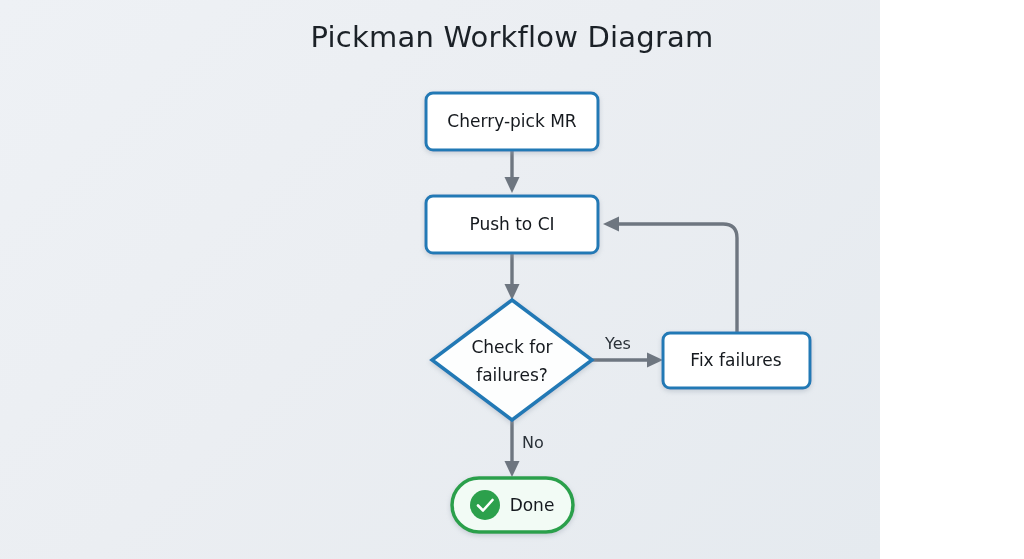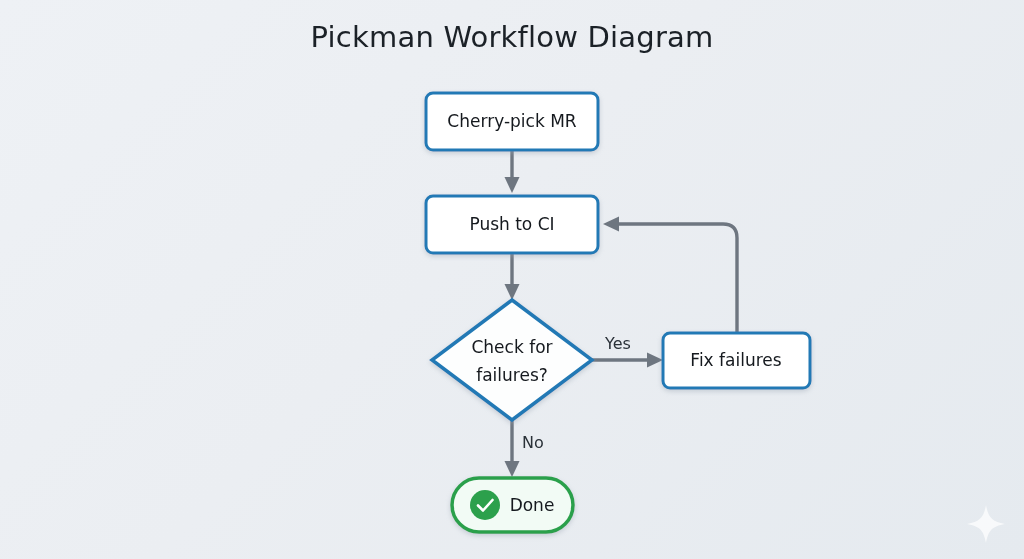--- a/index.html
+++ b/index.html
@@ -7,21 +7,21 @@
     padding: 0;
   }
   body {
     width: 1024px;
     height: 559px;
     overflow: hidden;
     font-family: "DejaVu Sans", "Liberation Sans", sans-serif;
   }
   #canvas {
     position: relative;
-    width: 1024px;
+    width: 880px;
     height: 559px;
     background: linear-gradient(135deg, #eef1f5 0%, #ebeef2 45%, #e5eaef 100%);
   }
   #diagram-svg {
     position: absolute;
     left: 0;
     top: 0;
     width: 1024px;
     height: 559px;
   }

